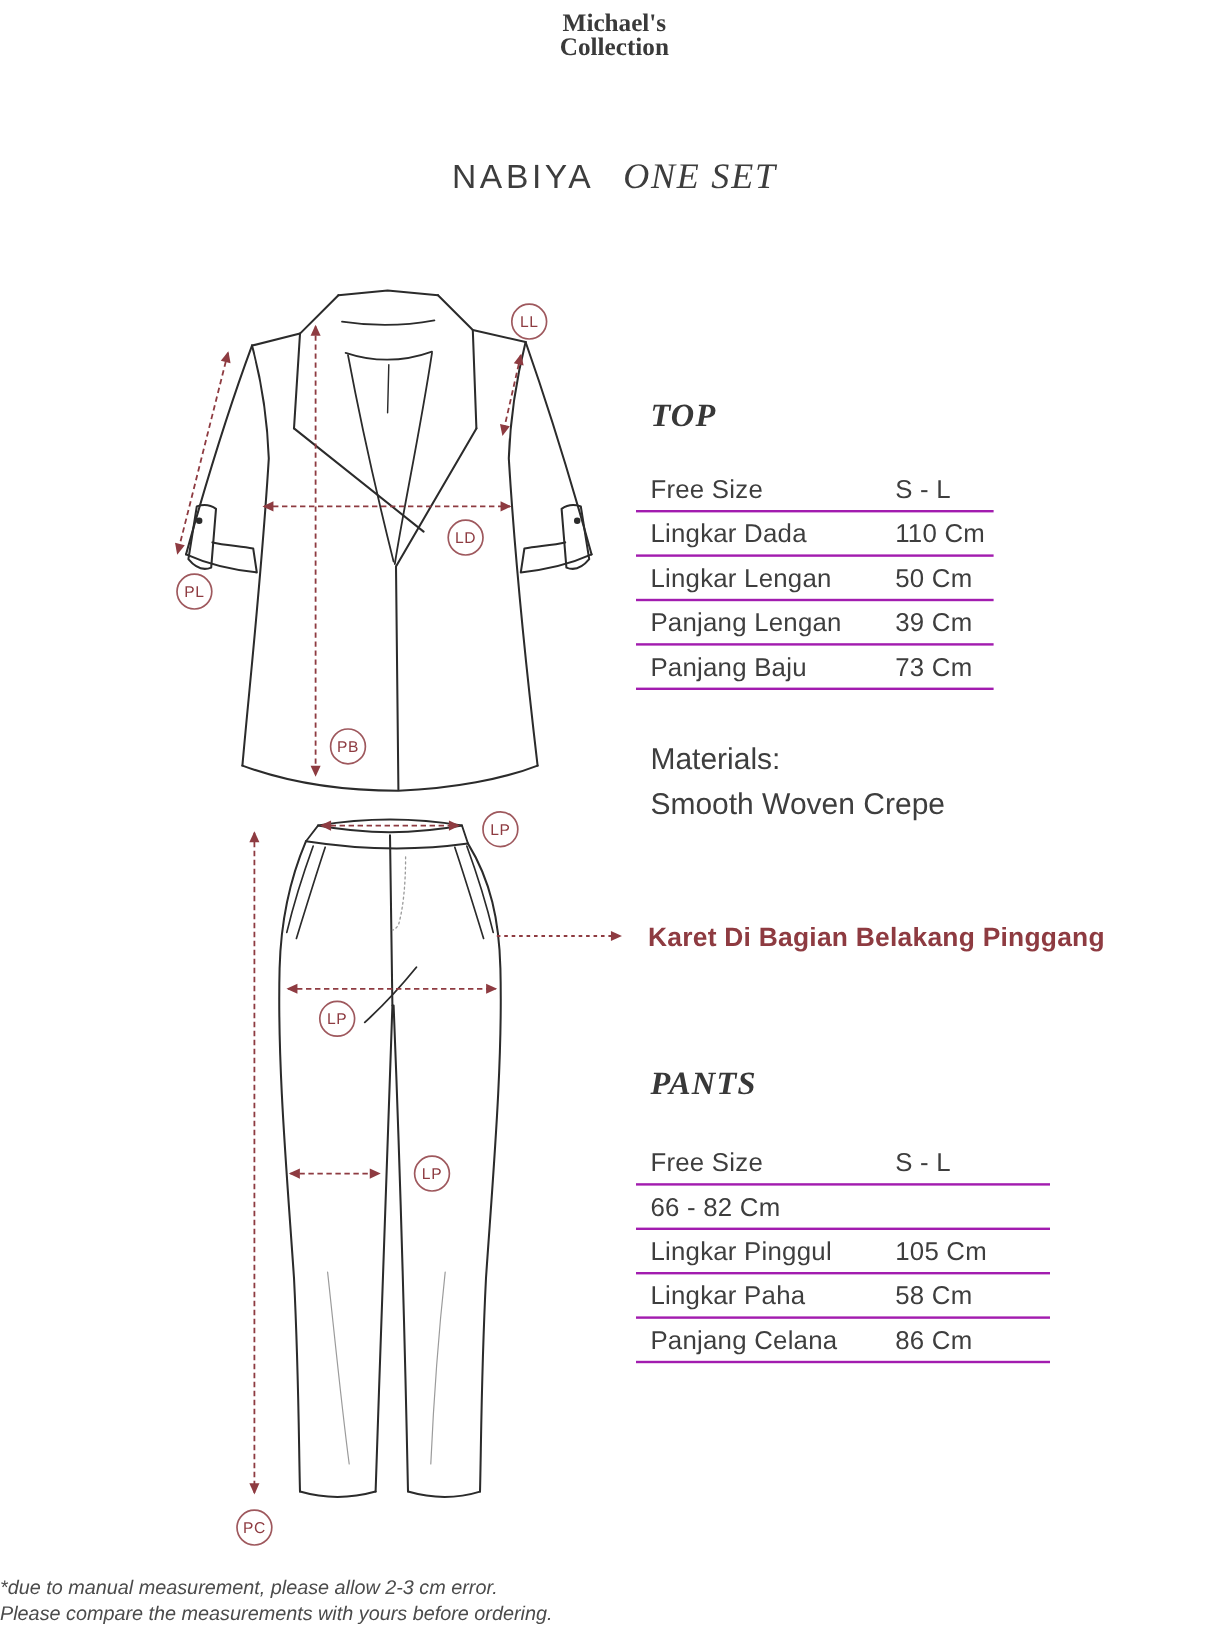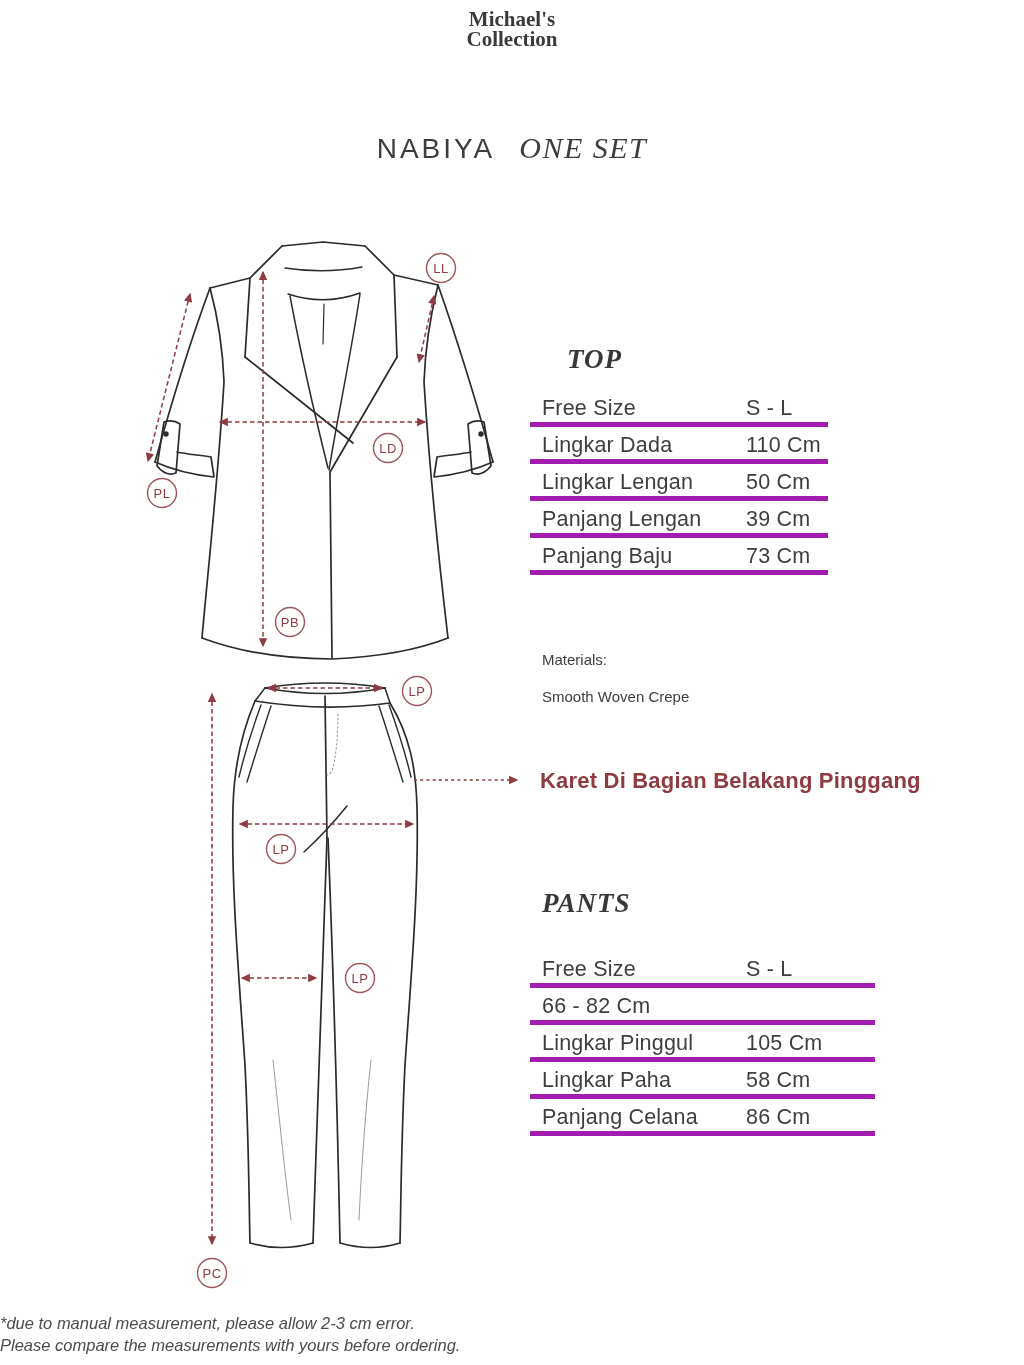--- a/index.html
+++ b/index.html
@@ -17,26 +17,26 @@
   .title { position:absolute; top:131px; left:0; width:100%; text-align:center; color:#3d3d3d; }
   .title .t-name { font-family:"Liberation Sans", sans-serif; font-size:28px;
     letter-spacing:3px; font-weight:400; }
   .title .t-variant { font-family:"Liberation Serif", serif; font-style:italic;
     font-size:30px; letter-spacing:1.5px; margin-left:24px; }
   
   .sec-heading { position:absolute; left:542px; font-family:"Liberation Serif", serif;
     font-style:italic; font-weight:700; font-size:27px; letter-spacing:1px; color:#383838; }
   
   .spec-table { position:absolute; left:530px; }
-  .trow { display:flex; height:37px; line-height:37px; border-bottom:5px solid #a21caf;
+  .trow { display:flex; height:37px; line-height:37px; border-bottom:2px solid #a21caf;
     padding-left:12px; font-size:21.5px; letter-spacing:0.2px; color:#3e3e3e; }
   .tlabel { width:204px; flex:none; }
   .tvalue { flex:1; }
   
-  .materials-label, .materials-value { position:absolute; left:542px; font-size:15px; color:#3e3e3e;margin-top:32px; }
+  .materials-label, .materials-value { position:absolute; left:542px; font-size:25px; color:#3e3e3e; }
   
   .karet { position:absolute; left:540px; top:768px; font-size:22px; font-weight:600;
     letter-spacing:0.2px; color:#8e3b41; }
   
   .footer { position:absolute; top:1312px; left:0; width:100%; text-align:left;
     font-style:italic; font-size:16.5px; line-height:22px; color:#4b4b4b; }
   
   .svg-top { position:absolute; left:140px; top:230px; }
   .svg-pants { position:absolute; left:175px; top:672px; }
   svg text.mk { font-family:"Liberation Sans", sans-serif; font-size:13px;
@@ -114,21 +114,21 @@
         <circle cx="22" cy="263" r="14.5" fill="#ffffff" stroke="#8e3b41" stroke-width="1.4" opacity="0.85"></circle>
         <text class="mk" x="22" y="267.5" text-anchor="middle">PL</text>
       </g>
       <g>
         <circle cx="150" cy="392" r="14.5" fill="#ffffff" stroke="#8e3b41" stroke-width="1.4" opacity="0.85"></circle>
         <text class="mk" x="150" y="396.5" text-anchor="middle">PB</text>
       </g>
     </g>
   </svg>
 
-  <div class="sec-heading" style="top:344px;margin-left:25px;">TOP</div>
+  <div class="sec-heading" style="top:331px;">TOP</div>
   <div class="spec-table" style="top:390px; width:298px;">
     <div class="trow">
       <span class="tlabel">Free Size</span>
       <span class="tvalue">S - L</span>
     </div>
     <div class="trow">
       <span class="tlabel">Lingkar Dada</span>
       <span class="tvalue">110 Cm</span>
     </div>
     <div class="trow">

